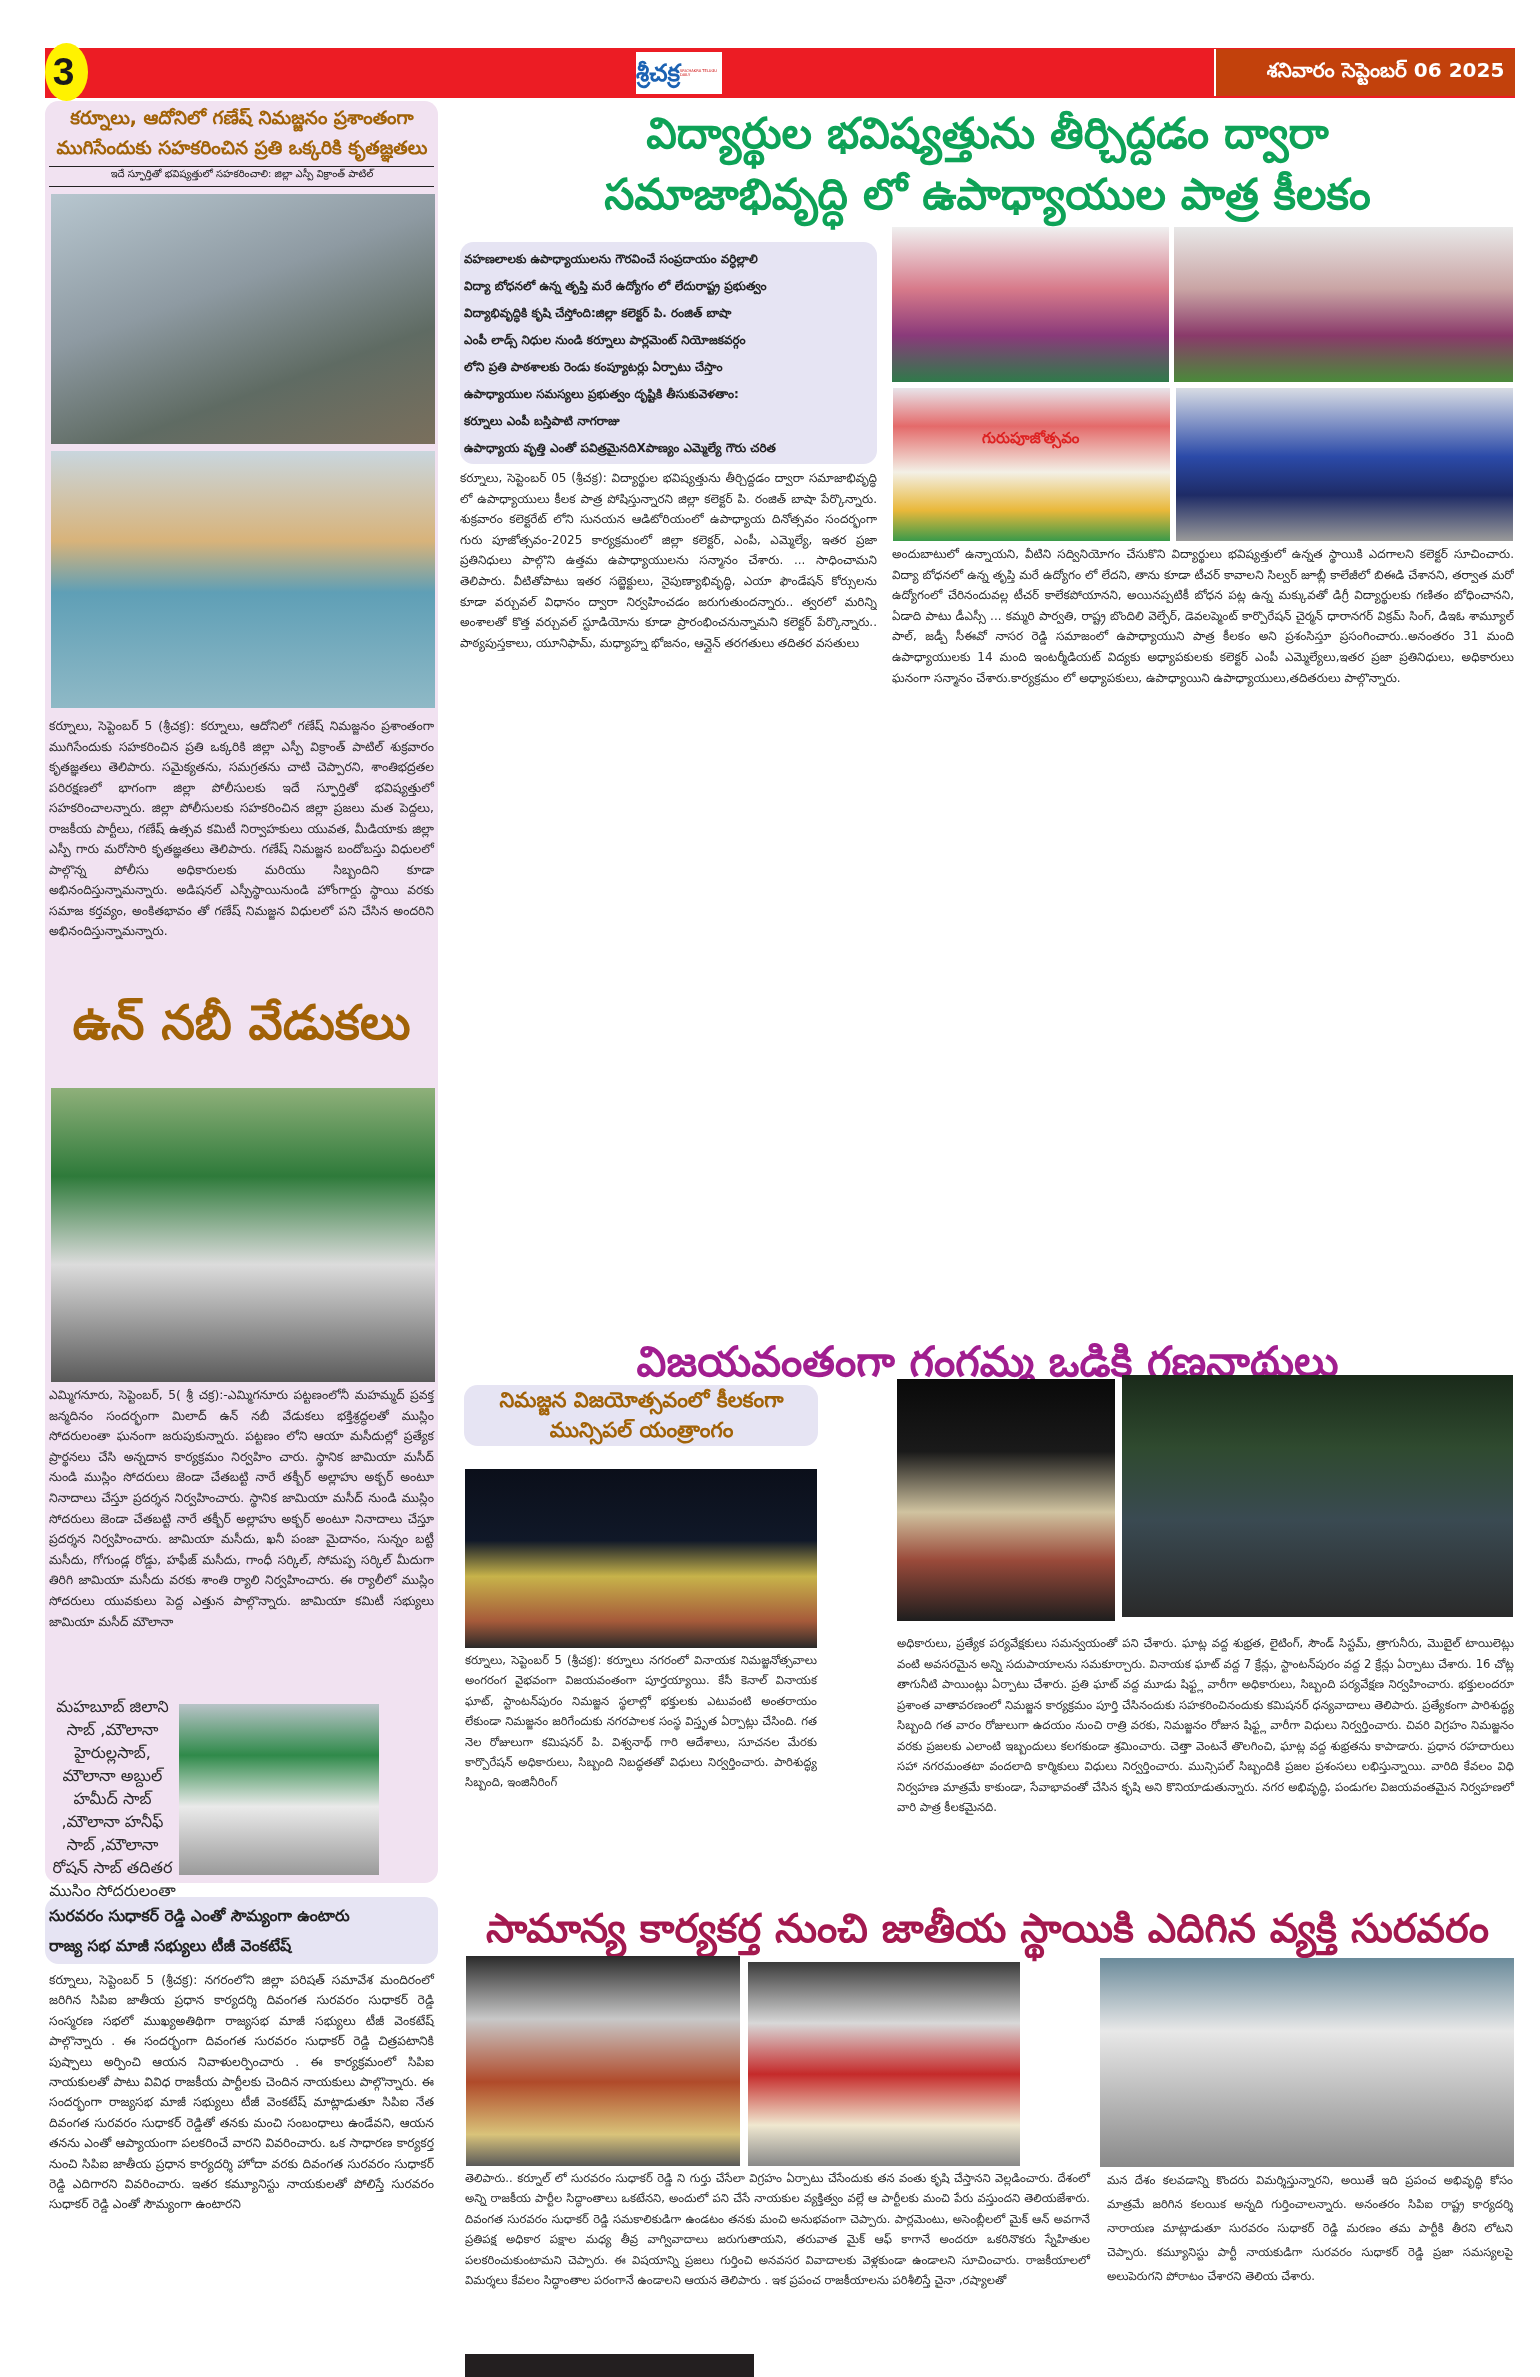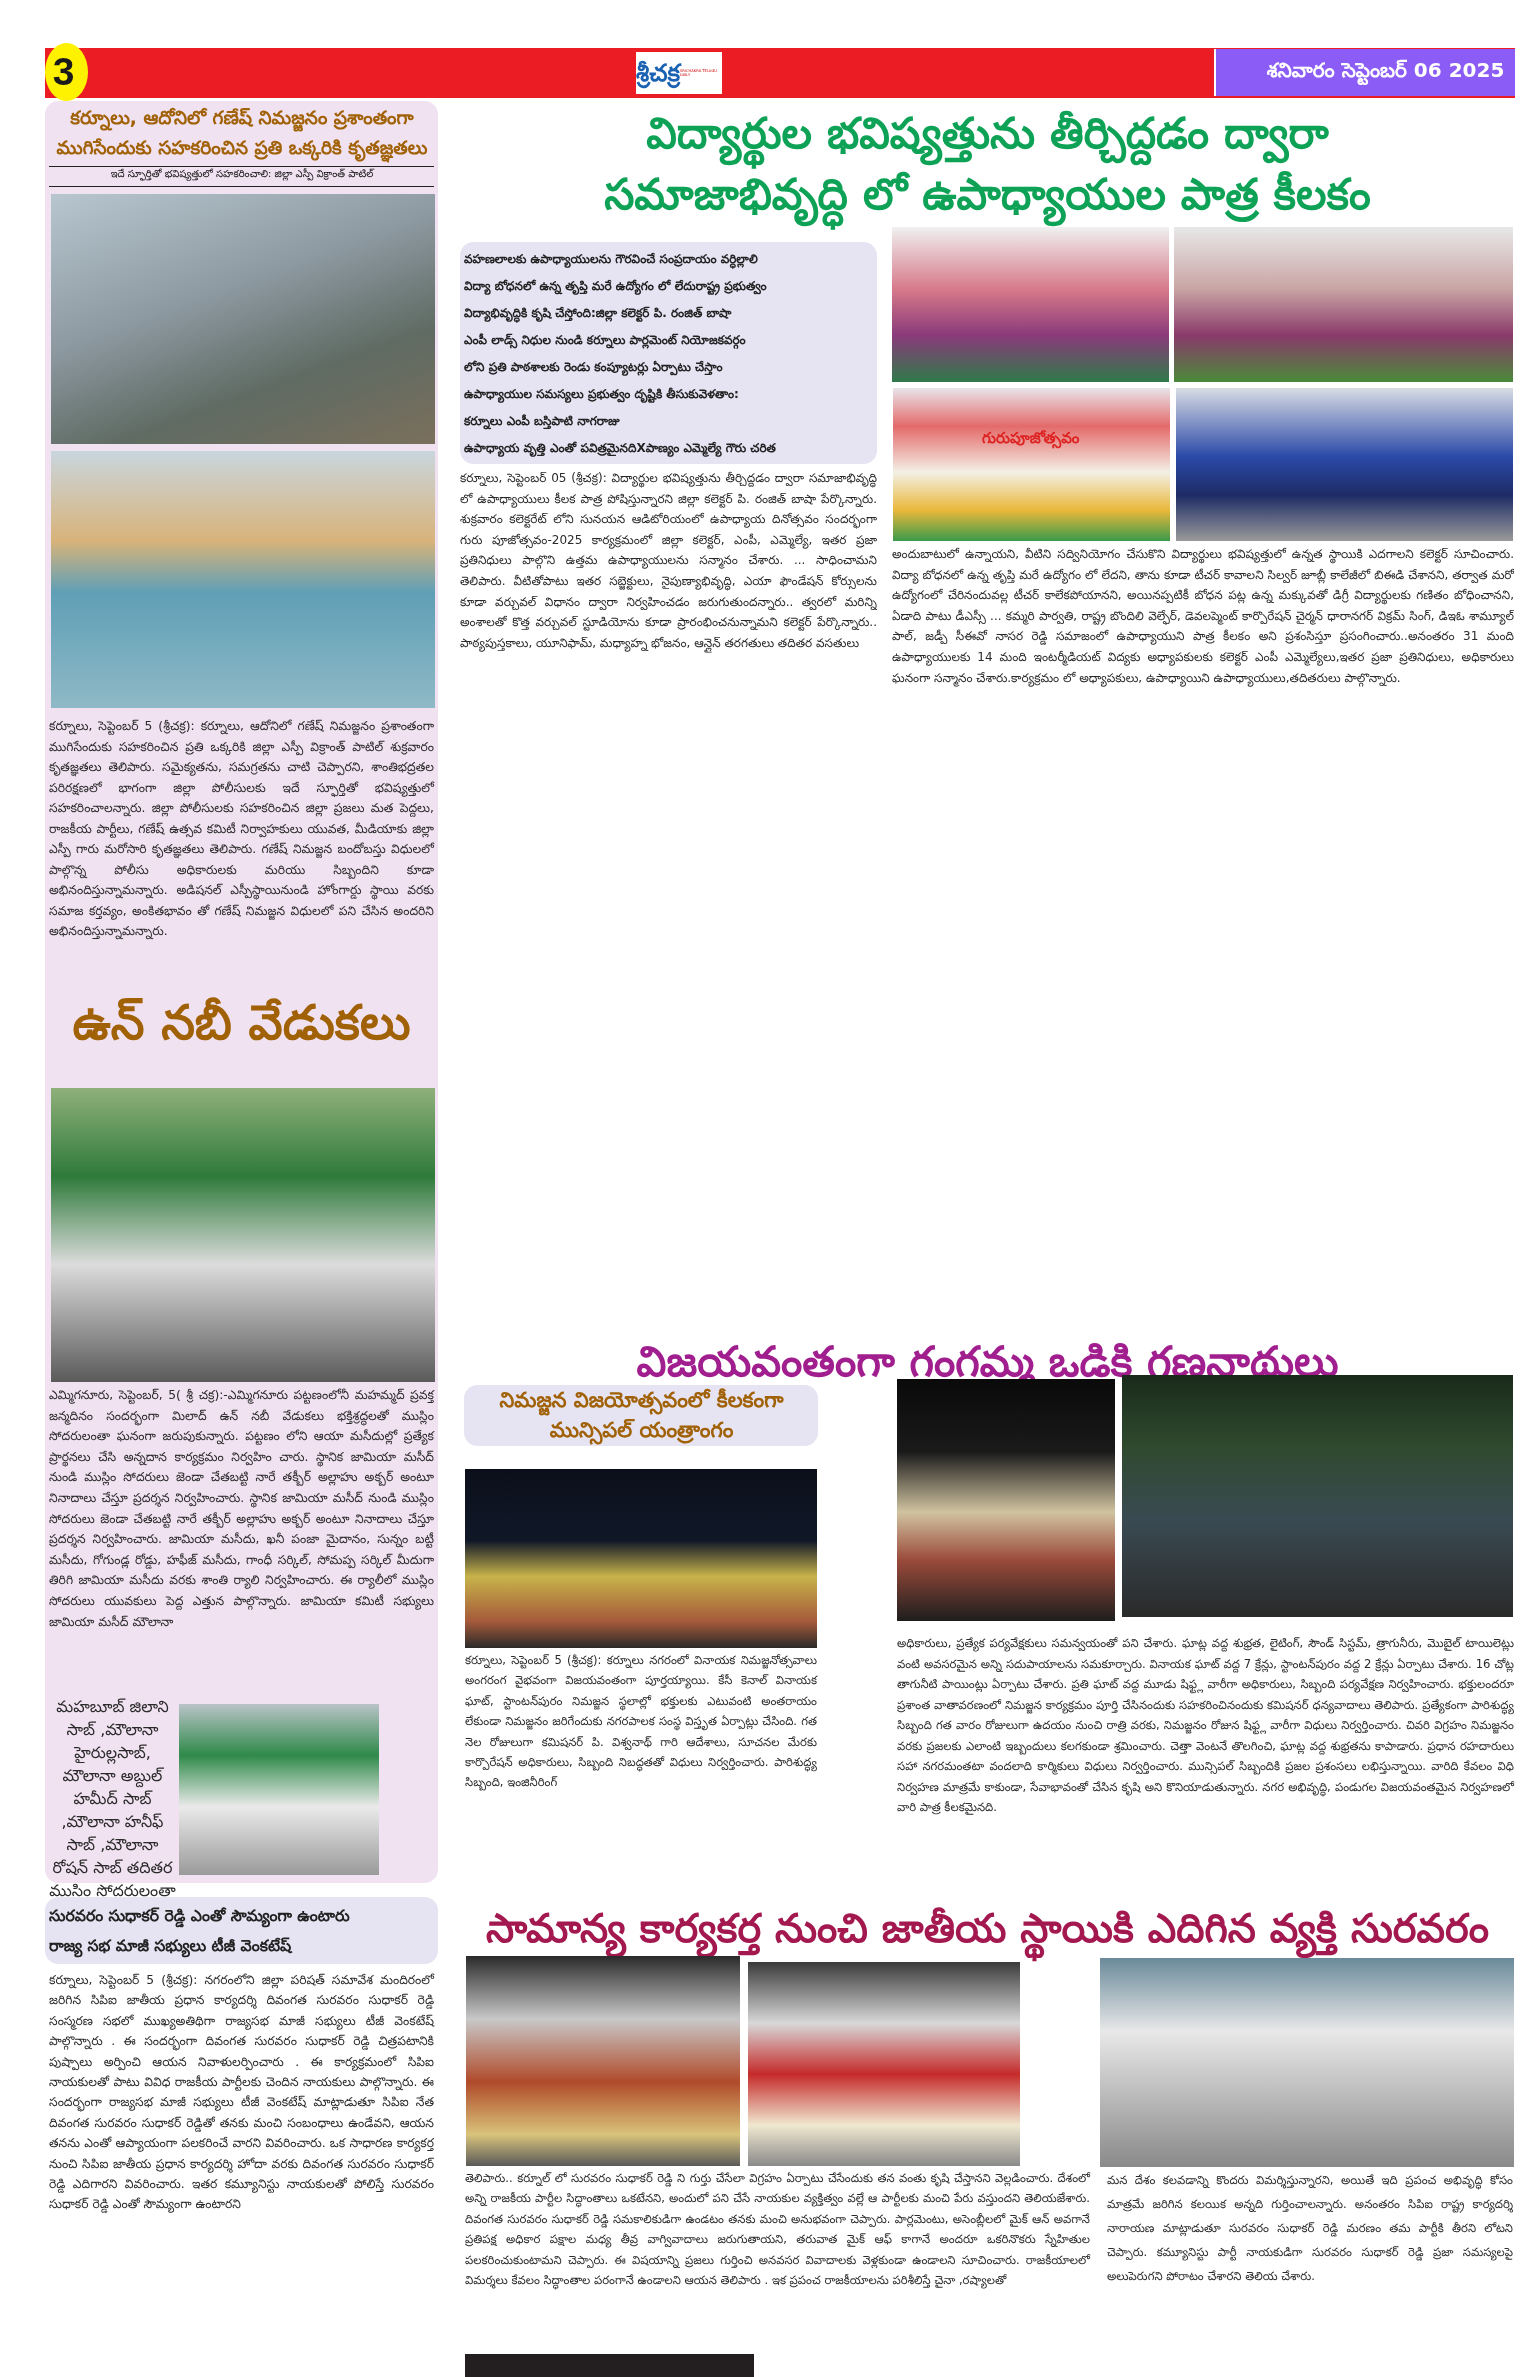--- a/index.html
+++ b/index.html
@@ -9,21 +9,21 @@
 
   
   .masthead { left:45px; top:48px; width:1470px; height:50px; background:#ec1c24; }
   .page-num { left:45px; top:43px; width:43px; height:58px; background:#fff200; border-radius:50%;
               font-family:"Liberation Sans", sans-serif; font-weight:bold; font-size:39px; color:#1a1a1a;
               display:flex; align-items:center; justify-content:center; padding-right:6px; }
   .logo { left:636px; top:52px; width:86px; height:42px; background:#fff; display:flex; 
           align-items:center; justify-content:center; }
   .logo-main { font-size:24px; font-weight:bold; color:#1b62b3; line-height:24px; }
   .logo-sub { font-size:3.7px; color:#c00; }
-  .dateblock { left:1214px; top:49px; width:301px; height:47px; background:#8b5cf6; border-left:2.2px solid #fff;
+  .dateblock { left:1214px; top:49px; width:301px; height:47px; background:#c2410c; border-left:2.2px solid #fff;
                color:#fff; font-weight:bold; font-size:20px; display:flex; align-items:center; justify-content:center;padding-left:40px; }
 
   
   .pink { background:#f1e2f1; border-radius:13.4px; }
   .lav { background:#e6e4f3; border-radius:13.4px; }
   .photo { background:#777; overflow:hidden; }
 
   .hl-dark { color:#a16207; font-weight:bold; text-align:center; }
   .body-text { font-size:12.7px; line-height:20.5px; text-align:justify; color:#2a2a2a; }
   .rule { border-top:1.5px solid #222; }

